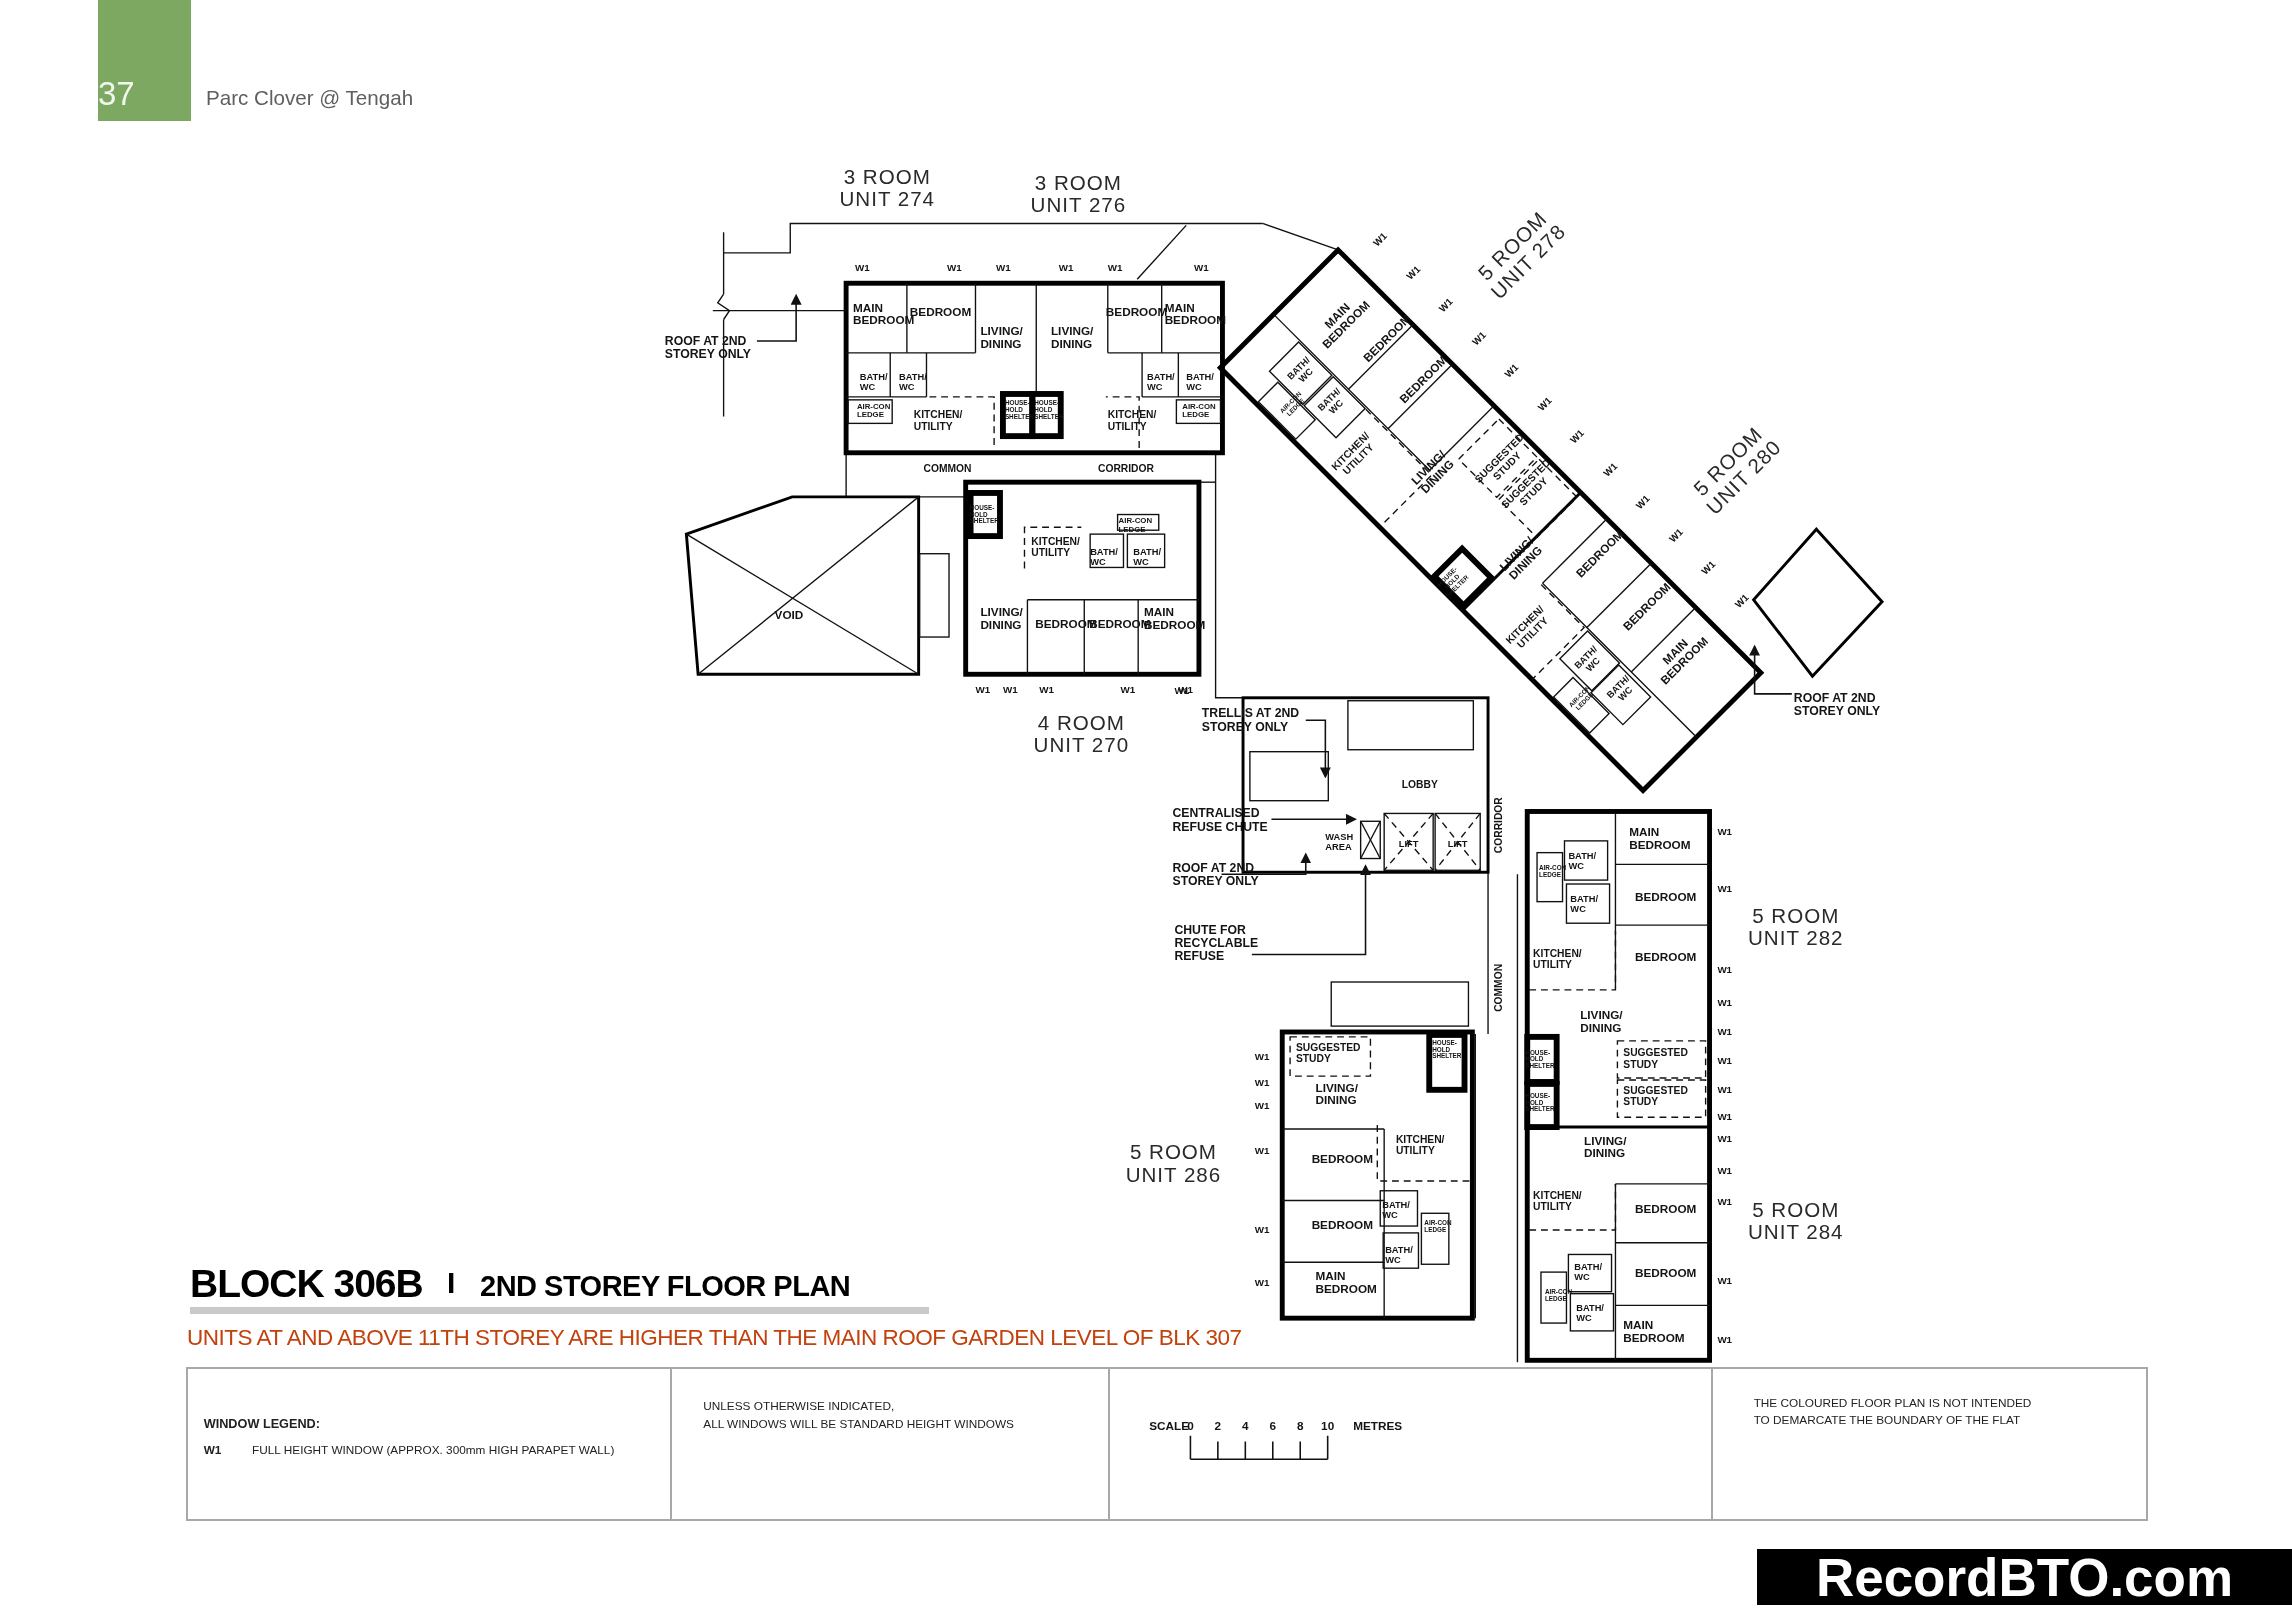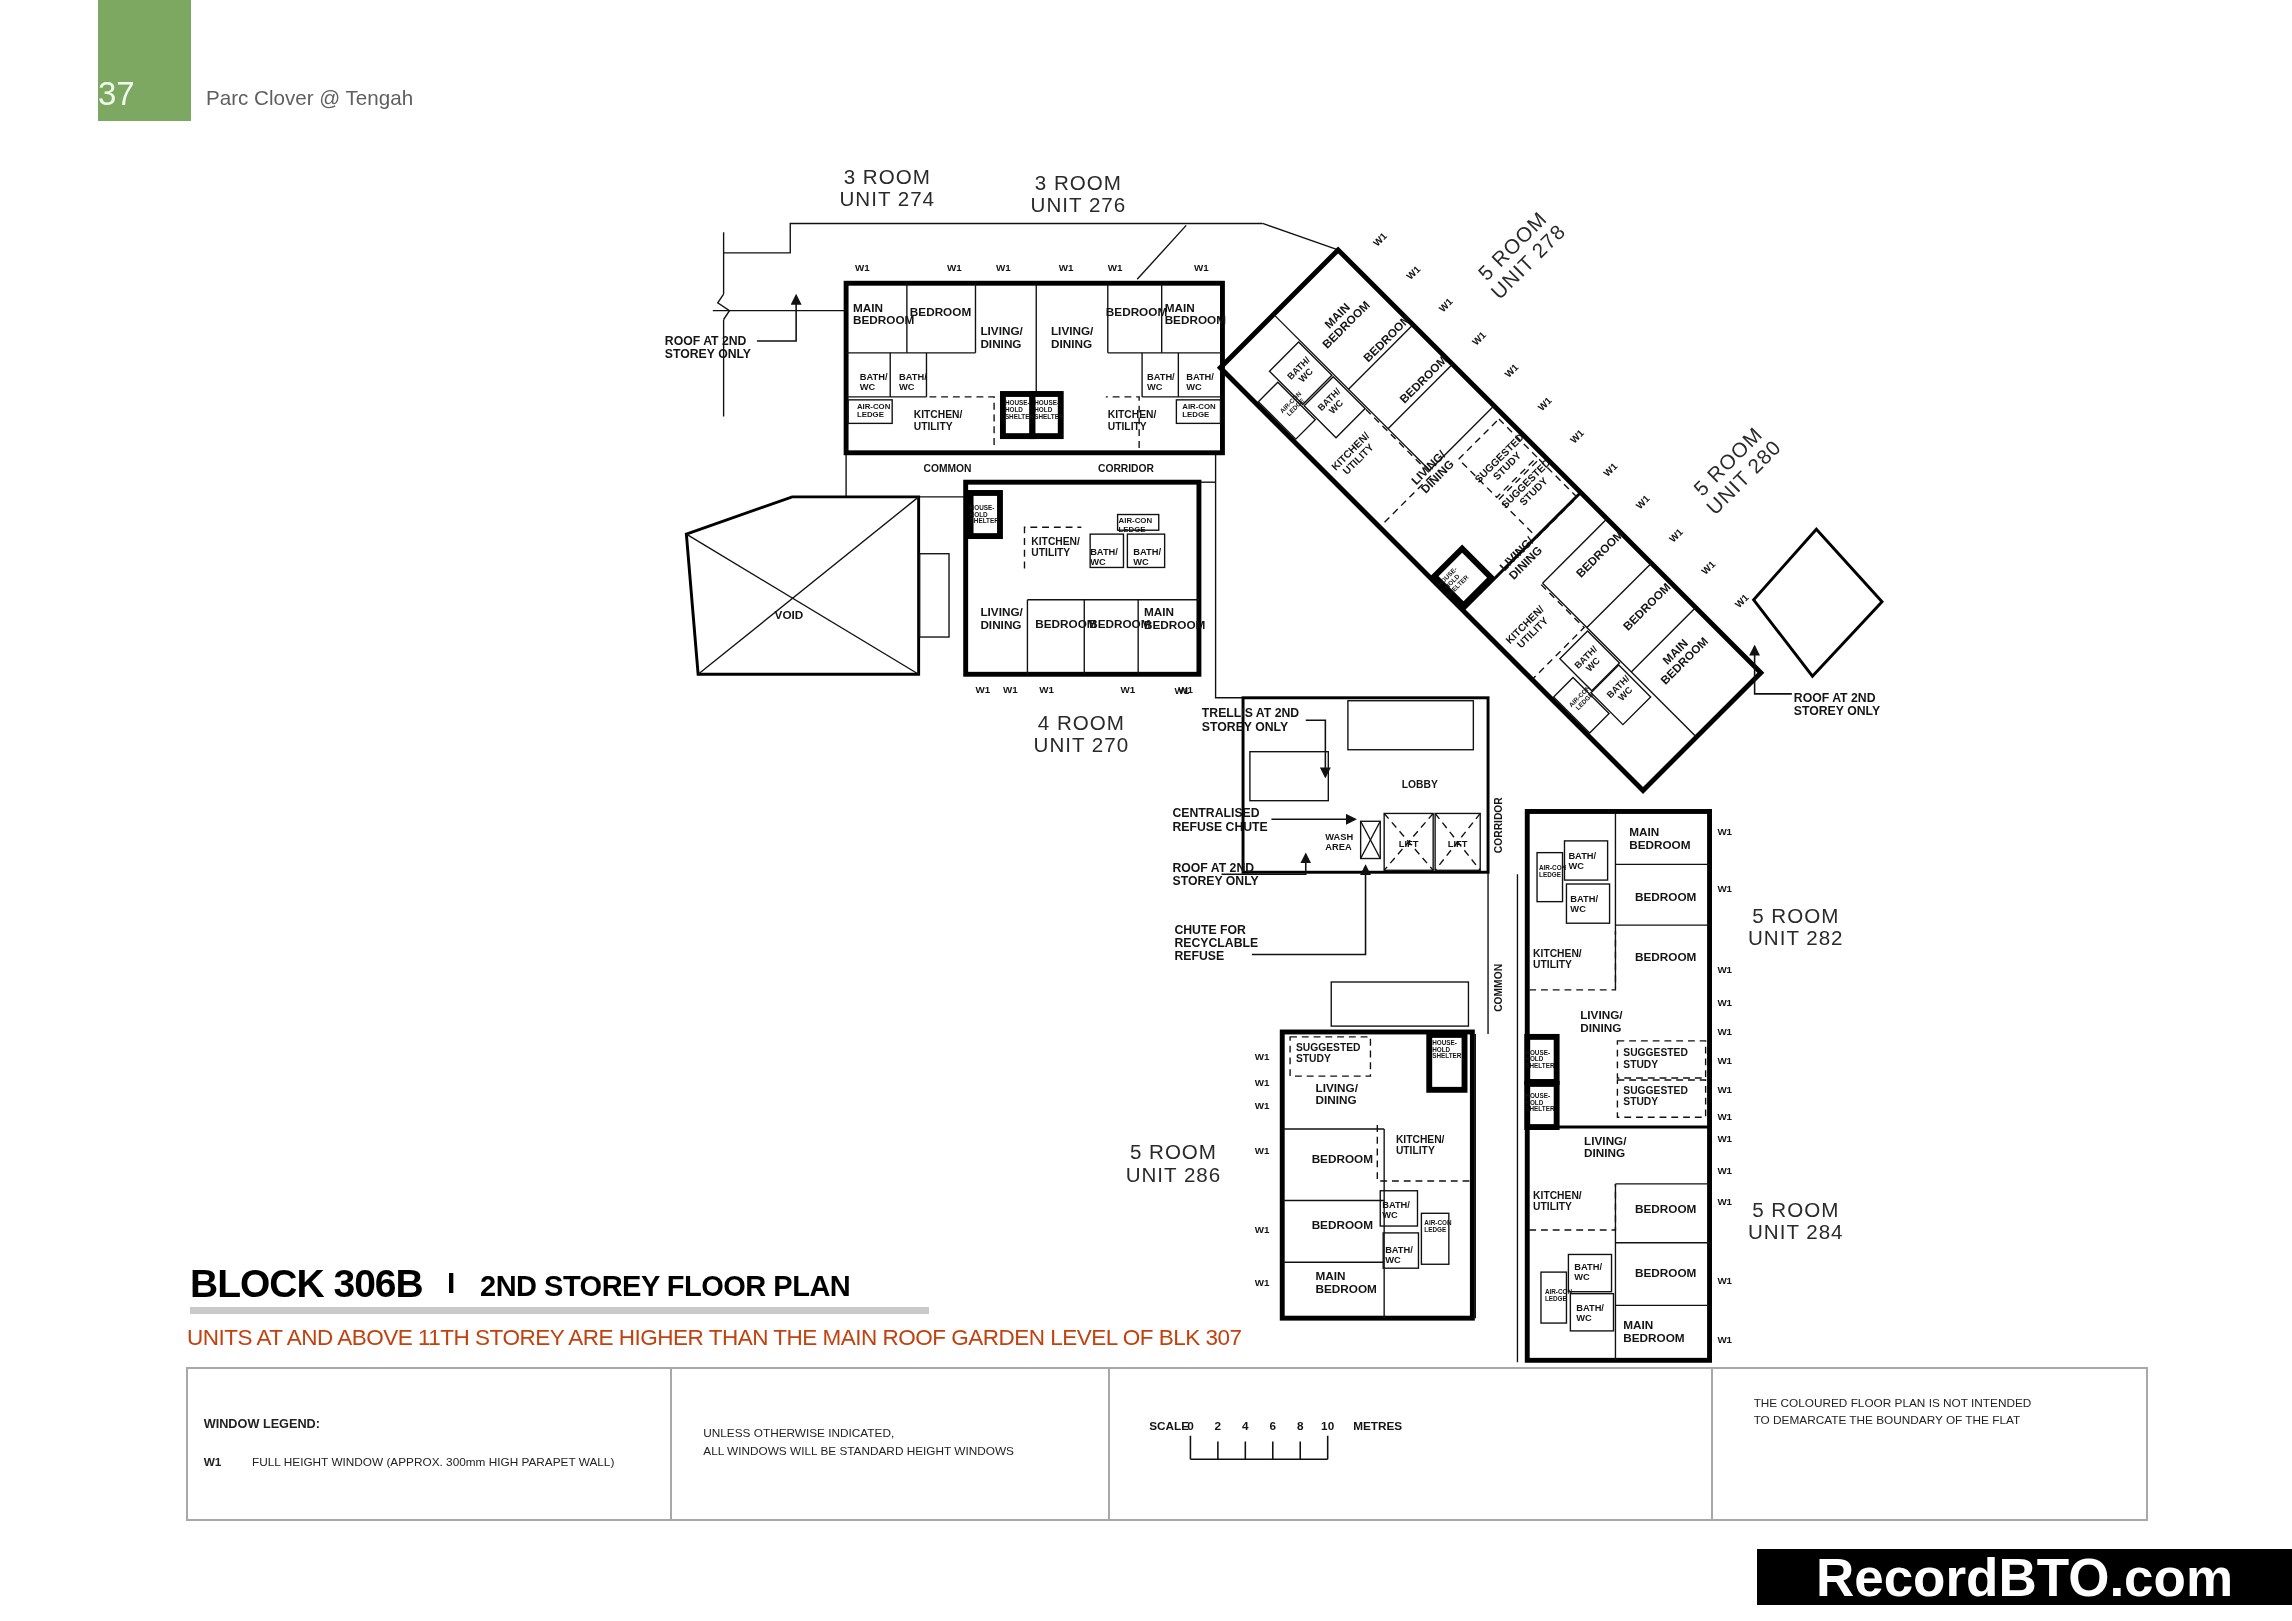--- a/index.html
+++ b/index.html
@@ -27,25 +27,25 @@
   
   .blk-title{left:190px;top:1262px;font-size:39px;font-weight:bold;color:#000;letter-spacing:-1px;}
   .blk-sep{left:447px;top:1266px;font-size:30px;font-weight:bold;color:#000;}
   .plan-title{left:480px;top:1270px;font-size:29px;font-weight:600;color:#000;letter-spacing:-0.5px;}
   .grey-rule{left:190px;top:1307px;width:739px;height:6.9px;background:#c9c9c9;}
   .storey-note{left:187px;top:1325px;font-size:22.5px;color:#c2410c;letter-spacing:-0.5px;}
   .legend-box{left:186px;top:1367px;width:1962px;height:154px;border:2px solid #a8a8a8;box-sizing:border-box;display:flex;}
   .lcell{height:100%;box-sizing:border-box;position:relative;}
   .lcell+.lcell{border-left:2px solid #a8a8a8;}
   .c1{width:483px;padding:23.5px 0 0 15.7px;}
-  .c2{width:438px;padding:56px 0 0 31px;}
+  .c2{width:438px;padding:29px 0 0 31px;}
   .c3{width:603px;}
   .c4{width:436px;padding:25.5px 0 0 41px;}
   .leg-title{font-size:12.7px;font-weight:bold;color:#222;margin-top:24px;}
-  .leg-row{margin-top:24px;font-size:11.8px;color:#222;}
+  .leg-row{margin-top:12px;font-size:11.8px;color:#222;}
   .leg-w1{font-weight:bold;margin-right:27.4px;}
   .ml{white-space:pre-line;}
   .small-note{font-size:11.8px;color:#222;line-height:1.5;}
   .watermark{left:1757px;top:1549px;width:535px;height:56px;background:#000;color:#fff;display:flex;align-items:center;justify-content:center;font-size:53px;font-weight:bold;}
 </style>
 </head>
 <body>
 
 <div class="abs page-tab" style="background:#7CA862;">
   <span class="page-num">37</span>

